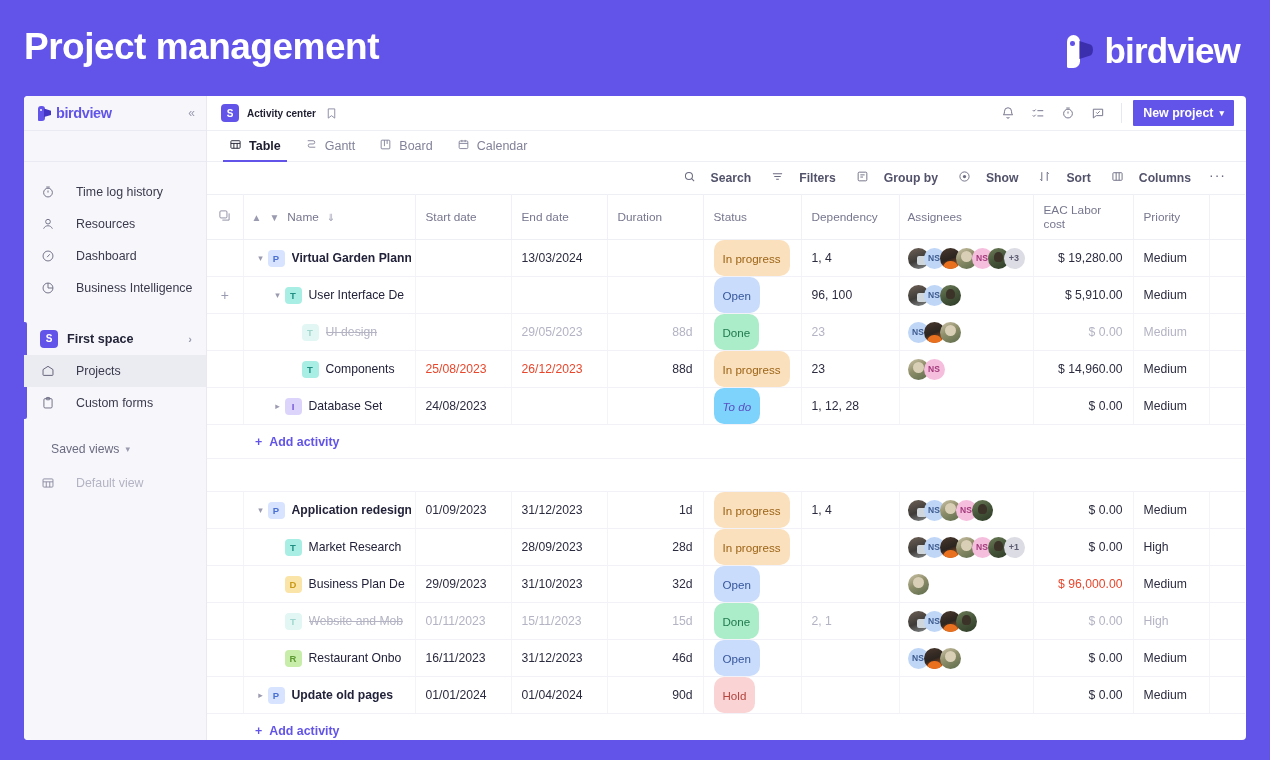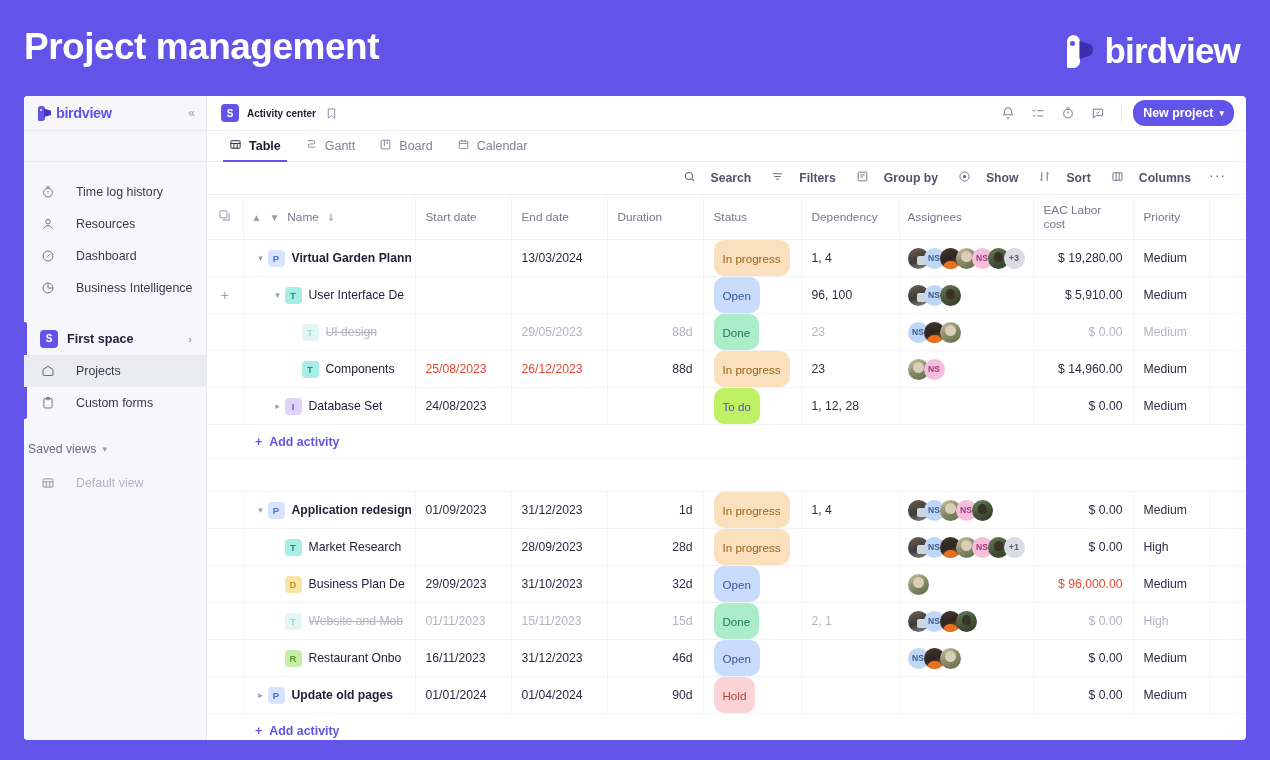--- a/index.html
+++ b/index.html
@@ -89,21 +89,21 @@
     display: flex; align-items: center; justify-content: center; flex:0 0 18px;
   }
   .sb-group { position: relative; }
   .sb-group::before {
     content: ""; position: absolute; left: 0; top: 0; bottom: 0; width: 3px;
     background: #6254e8; border-radius: 0 2px 2px 0;
   }
   .sb-item.active { background: #ebebf2; }
   .sb-sect {
     height: 36px; display: flex; align-items: center; gap: 6px;
-    padding-left: 4px; font-size: 12.2px; color: #6b6b82; margin-top: 12px;
+    padding-left: 27px; font-size: 12.2px; color: #6b6b82; margin-top: 12px;
     cursor: pointer;
   }
   .caret { font-size: 9px; color: #9a9ab0; }
   .chev-right { margin-left: auto; font-size: 11px; color: #9a9ab0; }
 
   
   .main { flex: 1; display: flex; flex-direction: column; min-width: 0; }
   .topbar {
     height: 35px; display: flex; align-items: center;
     padding: 0 12px 0 14px; border-bottom: 1px solid #eeeef5;
@@ -117,21 +117,21 @@
   .bookmark { margin-left: 9px; color: #8f8fa6; display:flex; }
   .topbar-right { margin-left: auto; display: flex; align-items: center; gap: 0; }
   .tb-ico {
     width: 28px; height: 26px; border-radius: 5px; display:flex;
     align-items:center; justify-content:center; color:#76768e; cursor:pointer;
     margin-left: 2px;
   }
   .tb-sep { width: 1px; height: 20px; background: #e7e7f0; margin: 0 11px 0 9px; }
   .new-project {
     background: #6254e8; color: #fff; font-size: 12.4px; font-weight: bold;
-    height: 26px; border-radius: 12px; padding: 0 10px;
+    height: 26px; border-radius: 1px; padding: 0 10px;
     display: flex; align-items: center; gap: 6px; cursor: pointer; border: none;
     font-family: "Liberation Sans", sans-serif;
   }
 
   .tabs {
     height: 31px; display: flex; align-items: stretch;
     padding-left: 10px; border-bottom: 1px solid #eeeef5;
   }
   .tab {
     display: flex; align-items: center; gap: 7px; padding: 0 12px;
@@ -201,21 +201,21 @@
   .strike { text-decoration: line-through; }
   .red { color: #e8472c !important; }
 
   .pill {
     display: inline-flex; align-items: center; height: 36px;
     border-radius: 10px; padding: 0 9px; font-size: 11.6px;
   }
   .p-inprogress { background: #fbe0bd; color: #9b6417; }
   .p-open { background: #c9dcfb; color: #36569c; }
   .p-done { background: #abecc9; color: #1f7a4d; }
-  .p-todo { background: #bef264; color: #5c4fc0; }
+  .p-todo { background: #7dd3fc; color: #5c4fc0; font-style: italic; }
   .p-hold { background: #fad4d4; color: #b2443f; }
 
   .avatars { display: flex; align-items: center; }
   .av {
     width: 21px; height: 21px; border-radius: 50%; margin-right: -5px;
     display: flex; align-items: center; justify-content: center;
     font-size: 8.5px; font-weight: bold; overflow: hidden; position: relative;
     flex: 0 0 21px;
   }
   .av-ns-blue { background: #bfd6f7; color: #3c5a8d; }

